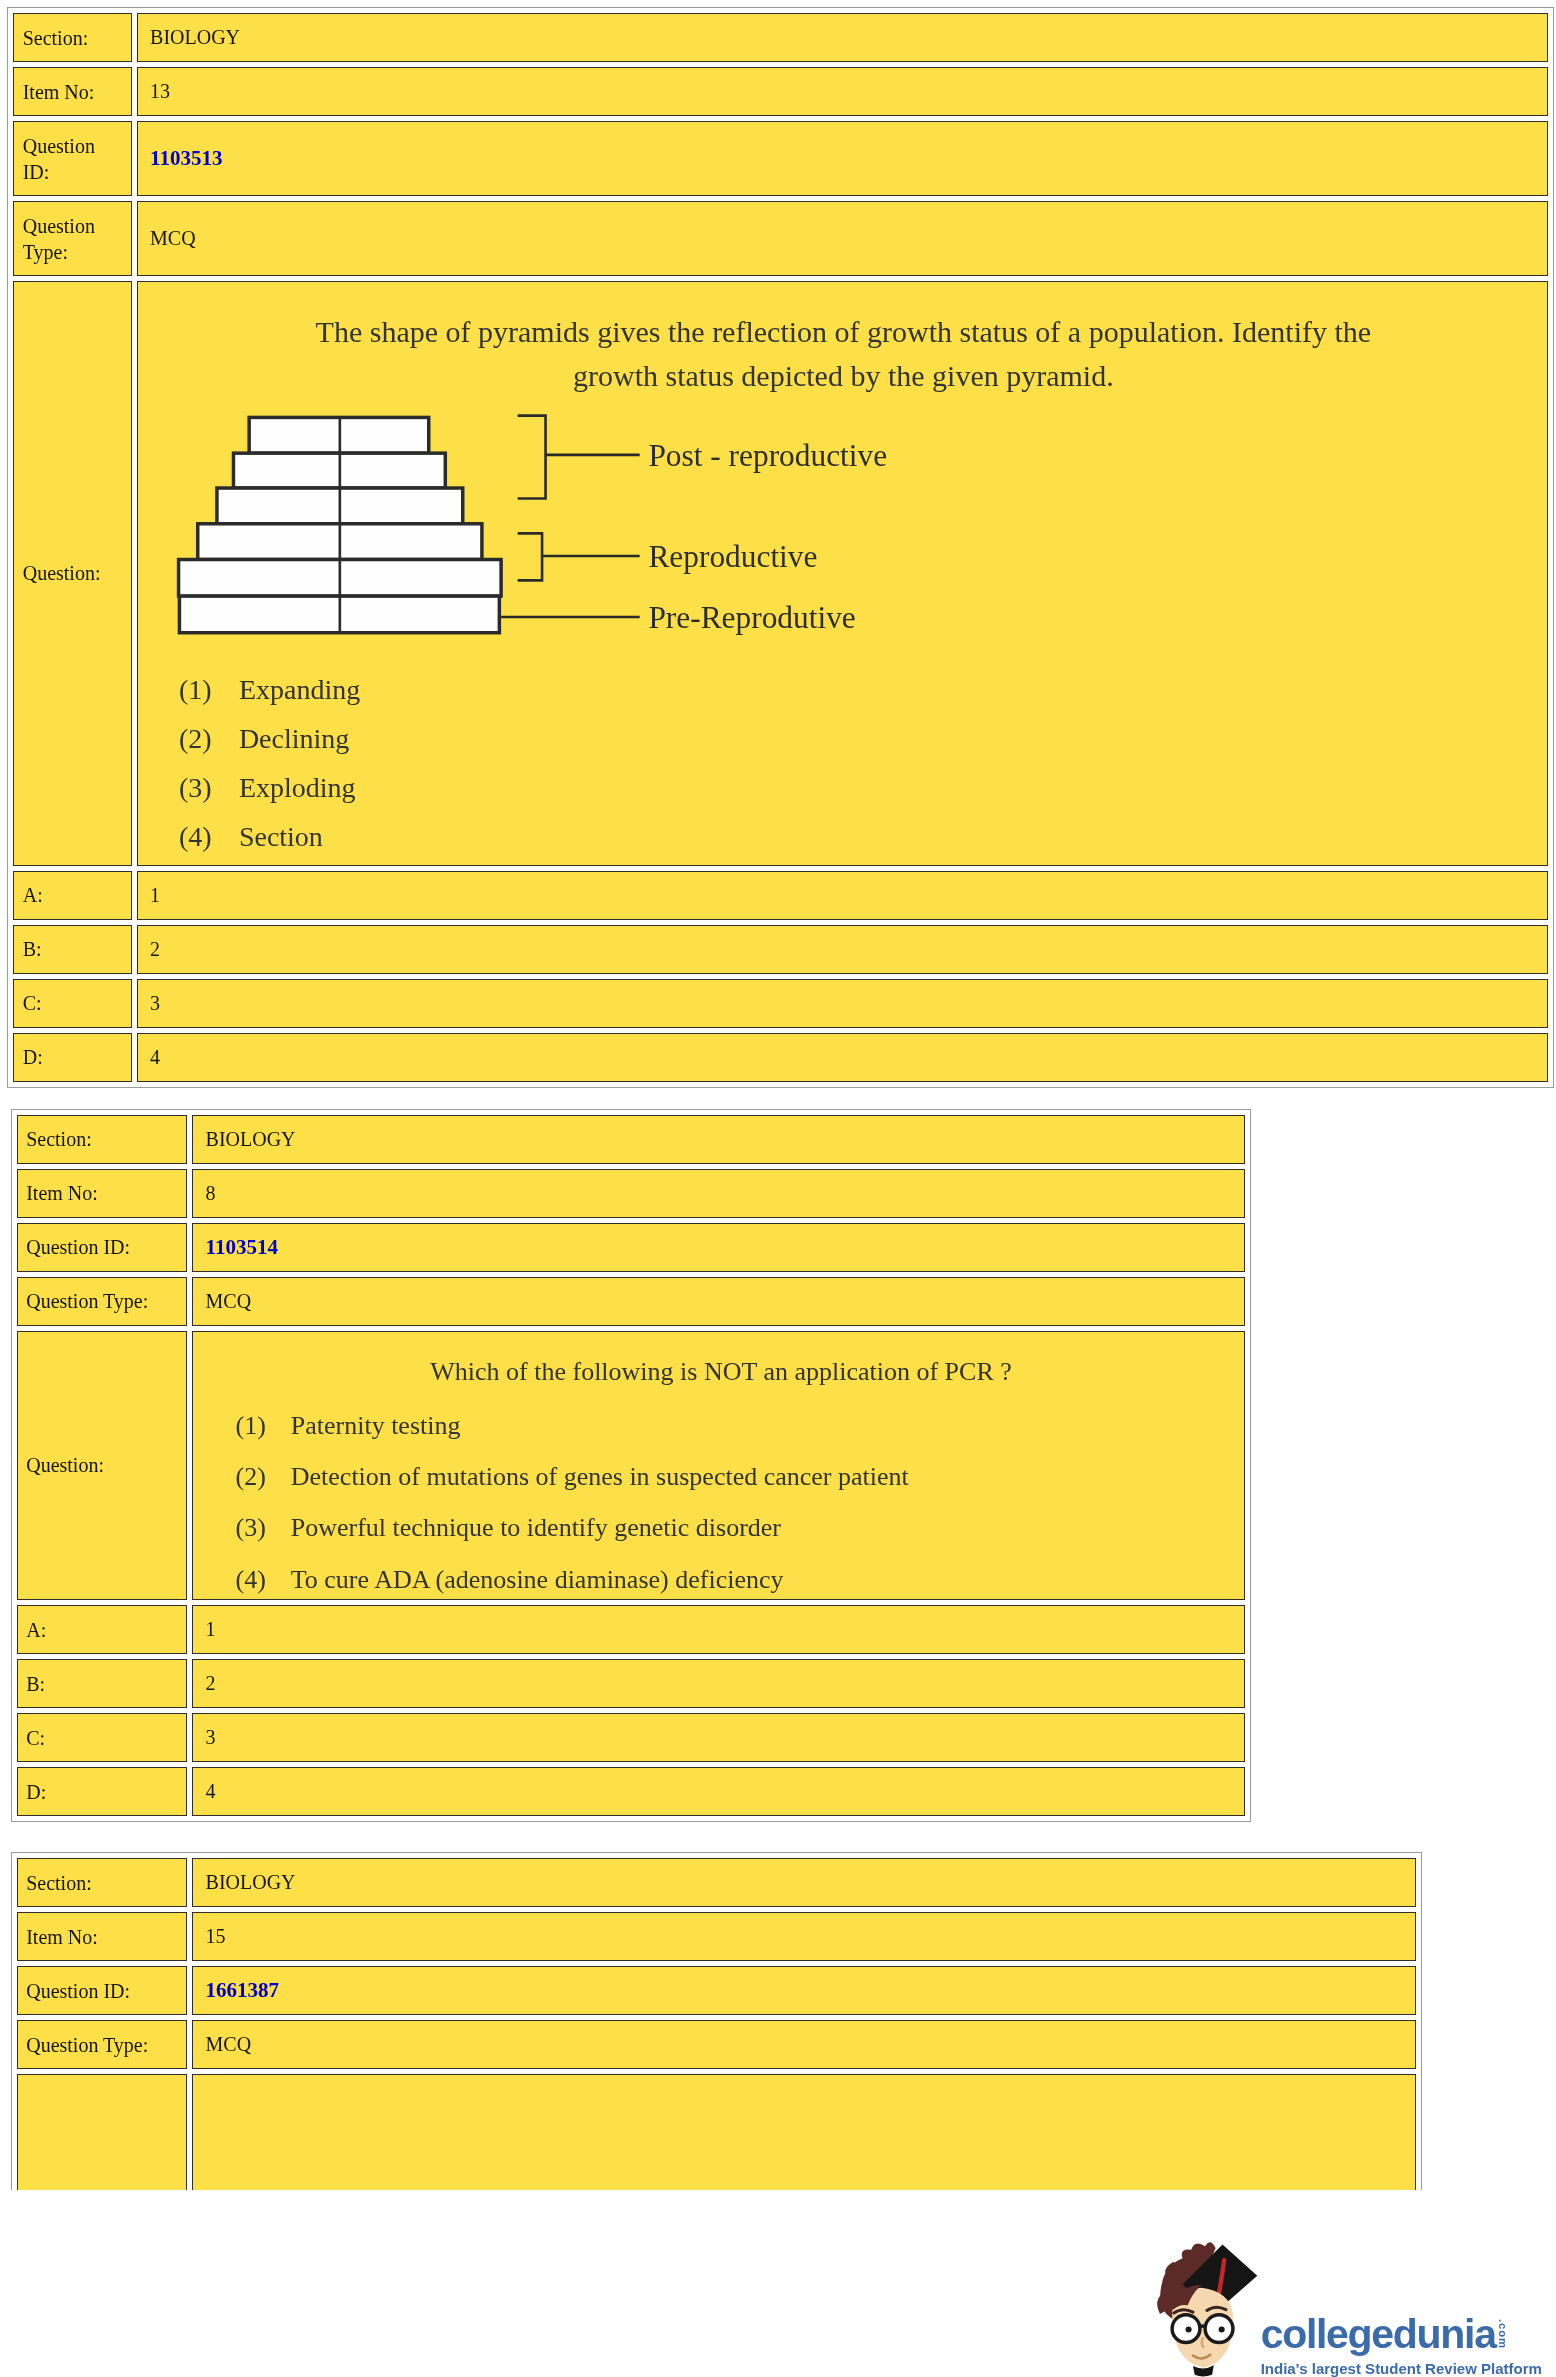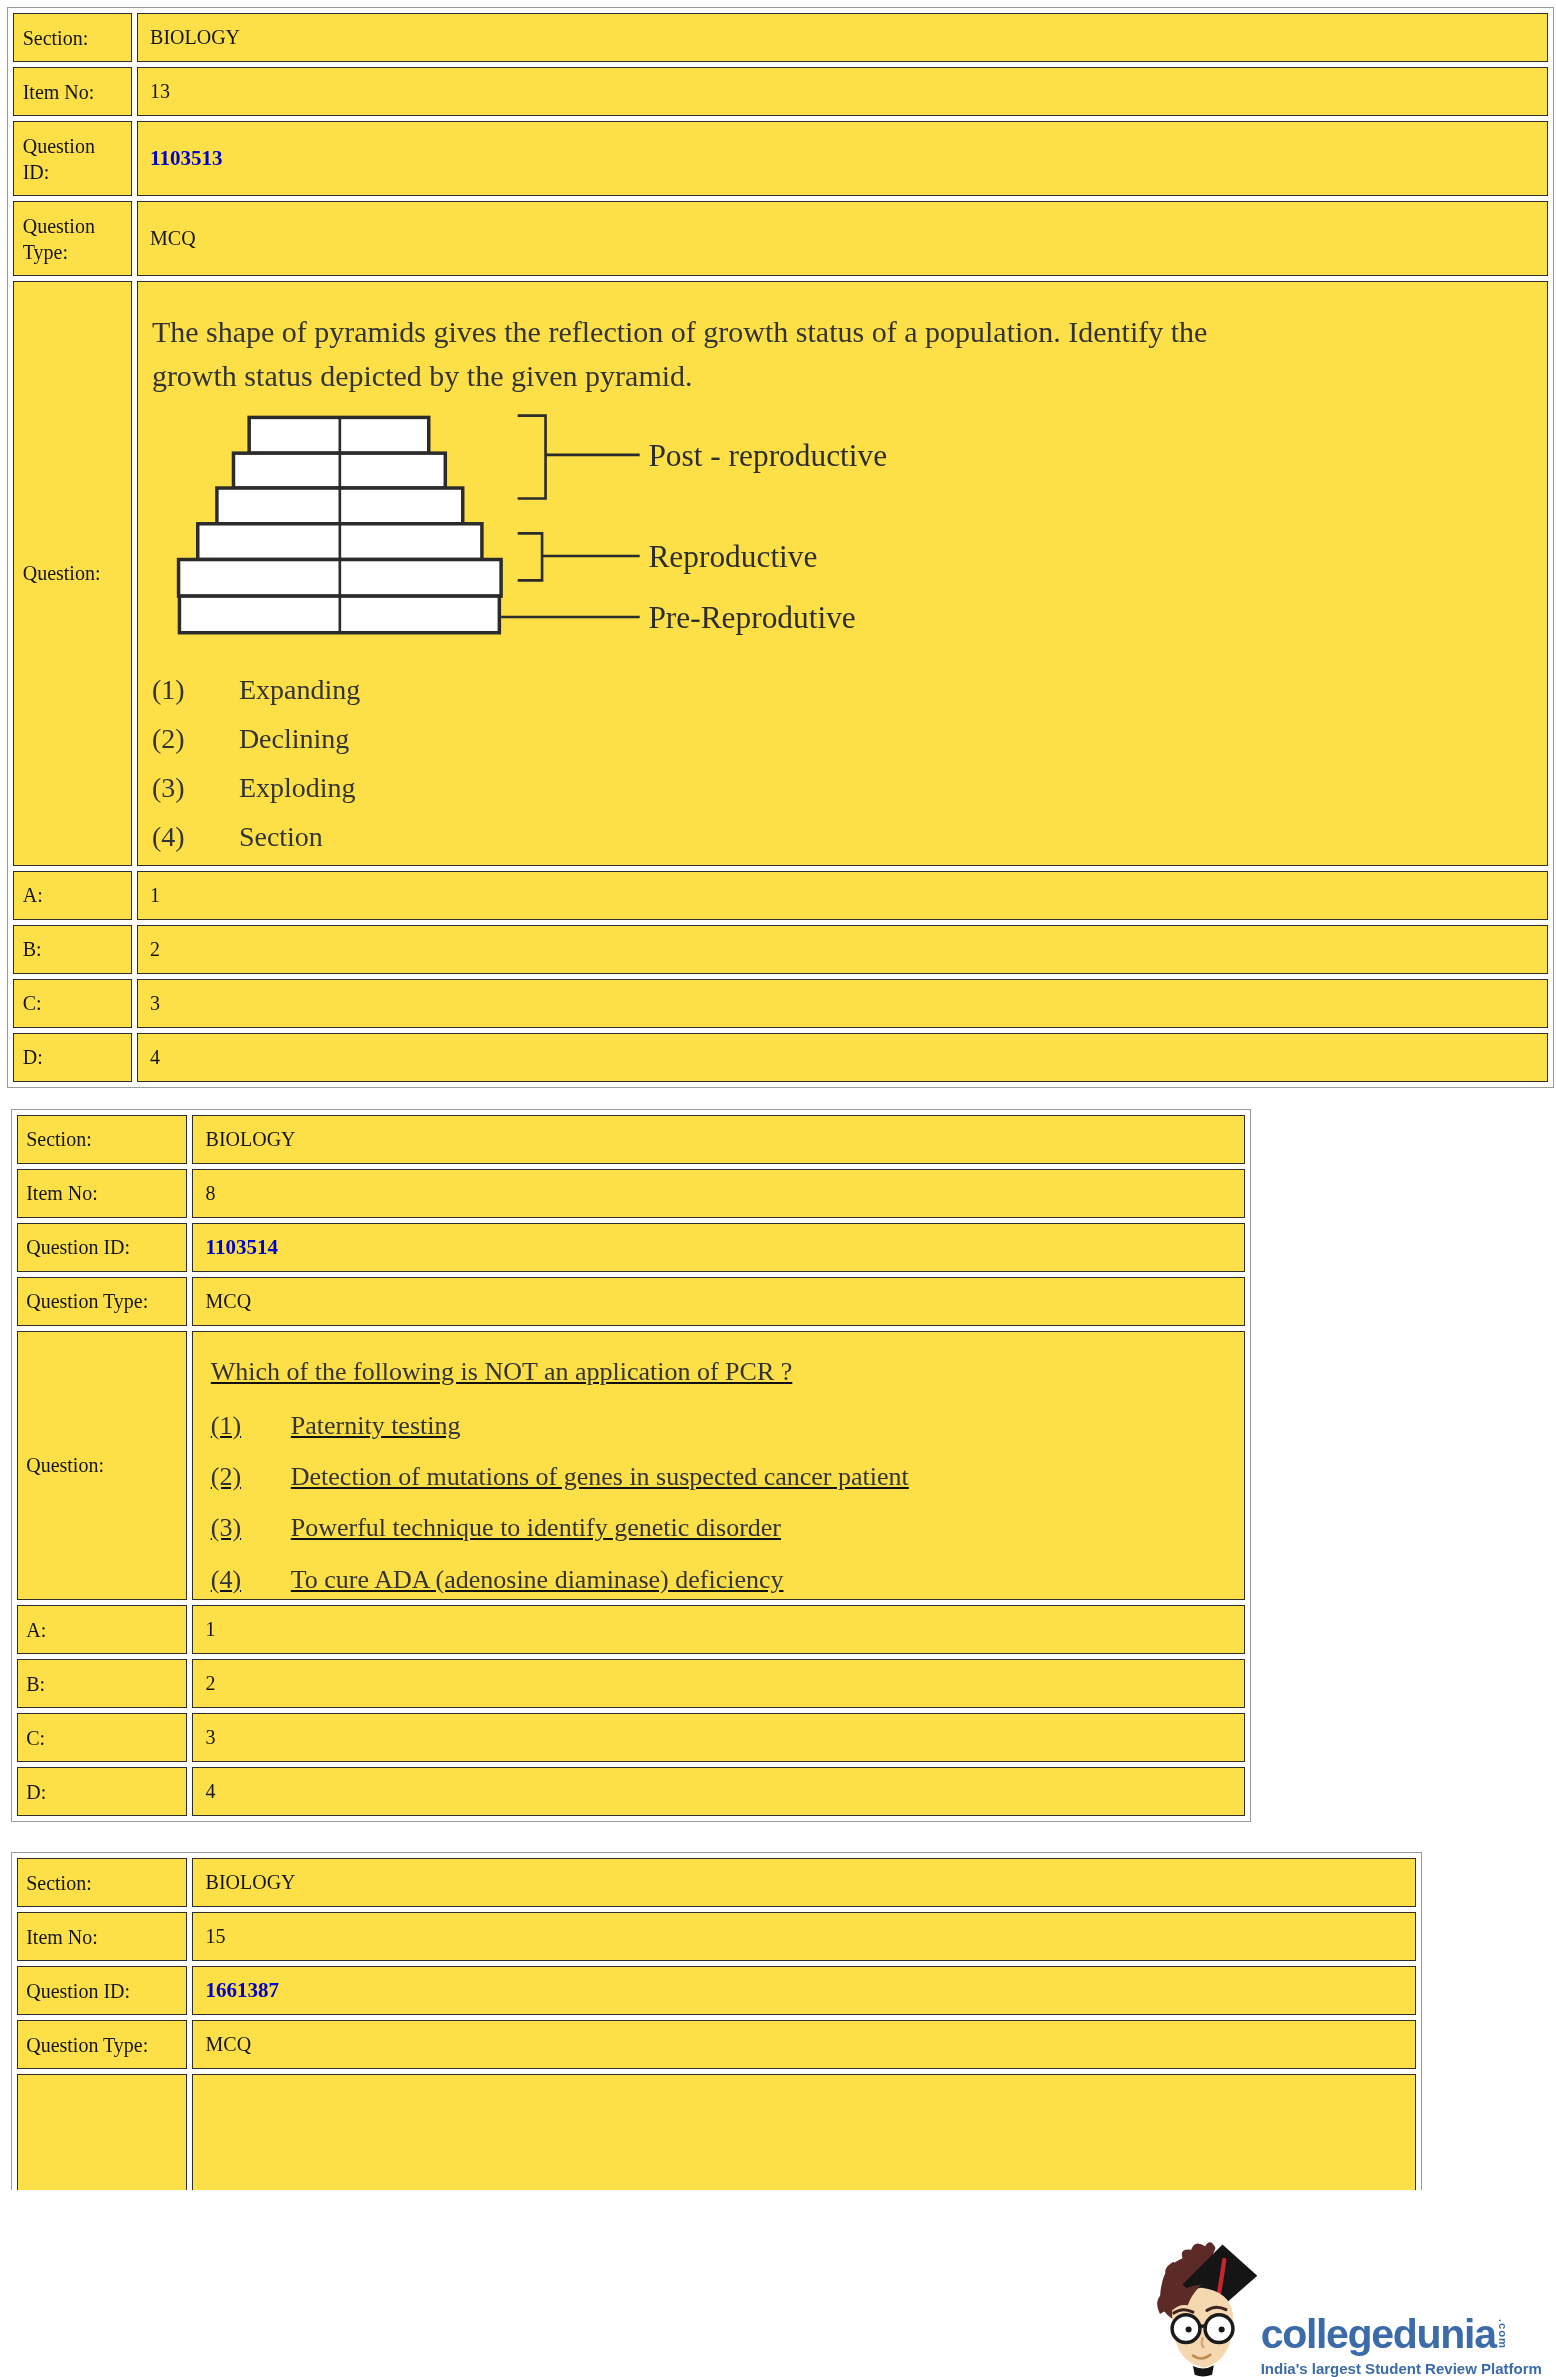--- a/index.html
+++ b/index.html
@@ -26,23 +26,23 @@
   .t1{width:1547px;margin:7px 0 0 7px;}
   .t2{width:1240px;margin:21px 0 0 10.5px;}
   .t3{width:1411px;}
   .t3-clip{height:338px;overflow:hidden;margin:30px 0 0 10.5px;width:1430px;}
   td.rh{height:40px;}
   td.rh2{height:66px;}
   .idlink{color:#0000cc;font-weight:bold;font-size:21px;text-decoration:none;cursor:pointer;margin-top:40px;}
   
   td.qcell{vertical-align:top;background:#fdfdfc;}
   .t1 td.qcell{height:558px;padding:21px 12.2px 3.5px 14px;}
-  .t2 td.qcell{height:234px;padding:21px 12.2px 3.5px 17.4px;text-decoration:underline;}
+  .t2 td.qcell{height:234px;padding:21px 12.2px 3.5px 17.4px;}
   .t3 td.qcell{height:366px;padding:14px 12.2px 3.5px 17.4px;}
-  .scan{color:#333;}
+  .scan{color:#333;text-align:center;}
   .q13-line{font-size:30px;line-height:44px;white-space:nowrap;}
   .q14-line{font-size:26px;line-height:38px;white-space:nowrap;}
   .opt{display:flex;align-items:baseline;}
   .opt .num{flex:0 0 87px;}
   .q13-opts{margin-top:15.7px;}
   .q13-opts .opt{font-size:28px;line-height:35px;margin-top:14px;}
   .q14-opts .opt{font-size:26px;line-height:33px;margin-top:18.3px;}
   .q14-opts .opt .num{flex:0 0 80px;}
   
   .pyr-wrap{margin:7px 0 0 10.5px;}

